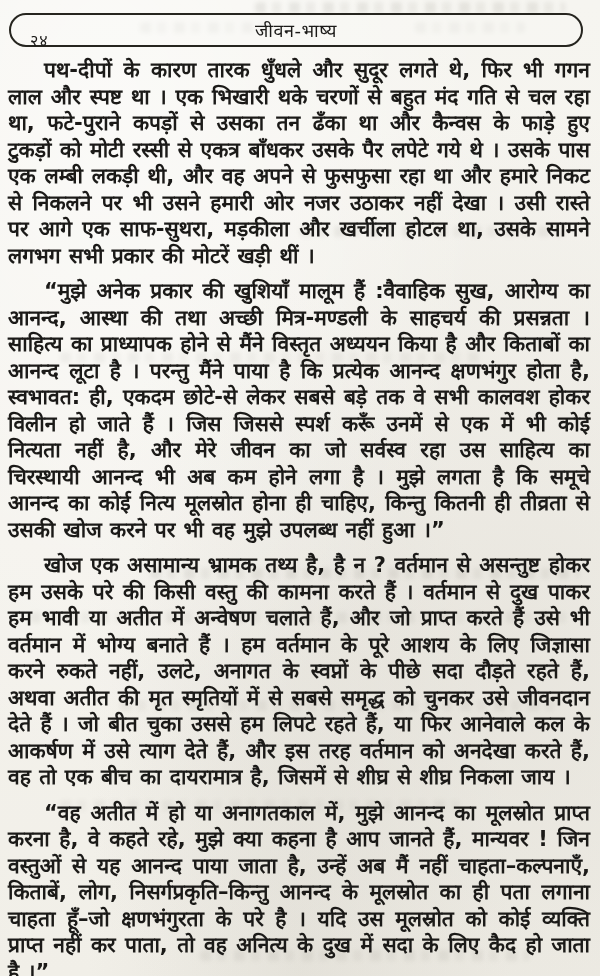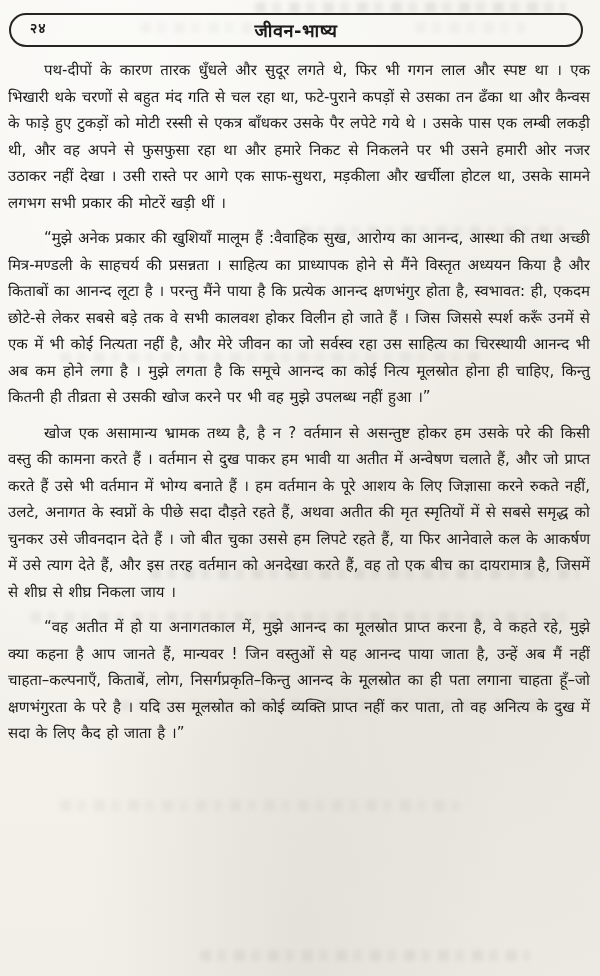--- a/index.html
+++ b/index.html
@@ -33,37 +33,38 @@
   }
   .header-box{
     position:absolute;
     left:9px; top:13px; width:570px; height:30px;
     border:2px solid #26251f;
     border-radius:17px;
     background:rgba(250,249,245,.35);
     display:flex; align-items:center; justify-content:center;
   }
   .page-number{
-    position:absolute; left:19px; top:3px;
-    font-size:14px; font-weight:bold; letter-spacing:1px;
+    position:absolute; left:19px; top:14px;
+    font-size:16px; font-weight:normal; letter-spacing:1px;
   }
   .page-title{
-    font-size:18px; font-weight:bold; letter-spacing:.5px;
+    font-size:18px; font-weight:normal; letter-spacing:.5px;
   }
   .content{
     position:absolute;
     left:8px; top:57px; width:582px;
   }
   .content p{
     margin:0 0 9px 0;
-    font-size:15px;
+    font-size:21px;
     line-height:26.5px;
     text-align:justify;
     text-indent:36px;
     word-spacing:1px;
+    font-weight:bold;
   }
 </style>
 </head>
 <body>
 
 <div class="page">
 
   <div class="smudge" style="left:255px; top:2px;  width:310px;"></div>
   <div class="smudge" style="left:140px; top:22px; width:130px; opacity:.3;"></div>
   <div class="smudge" style="left:415px; top:22px; width:110px; opacity:.3;"></div>

